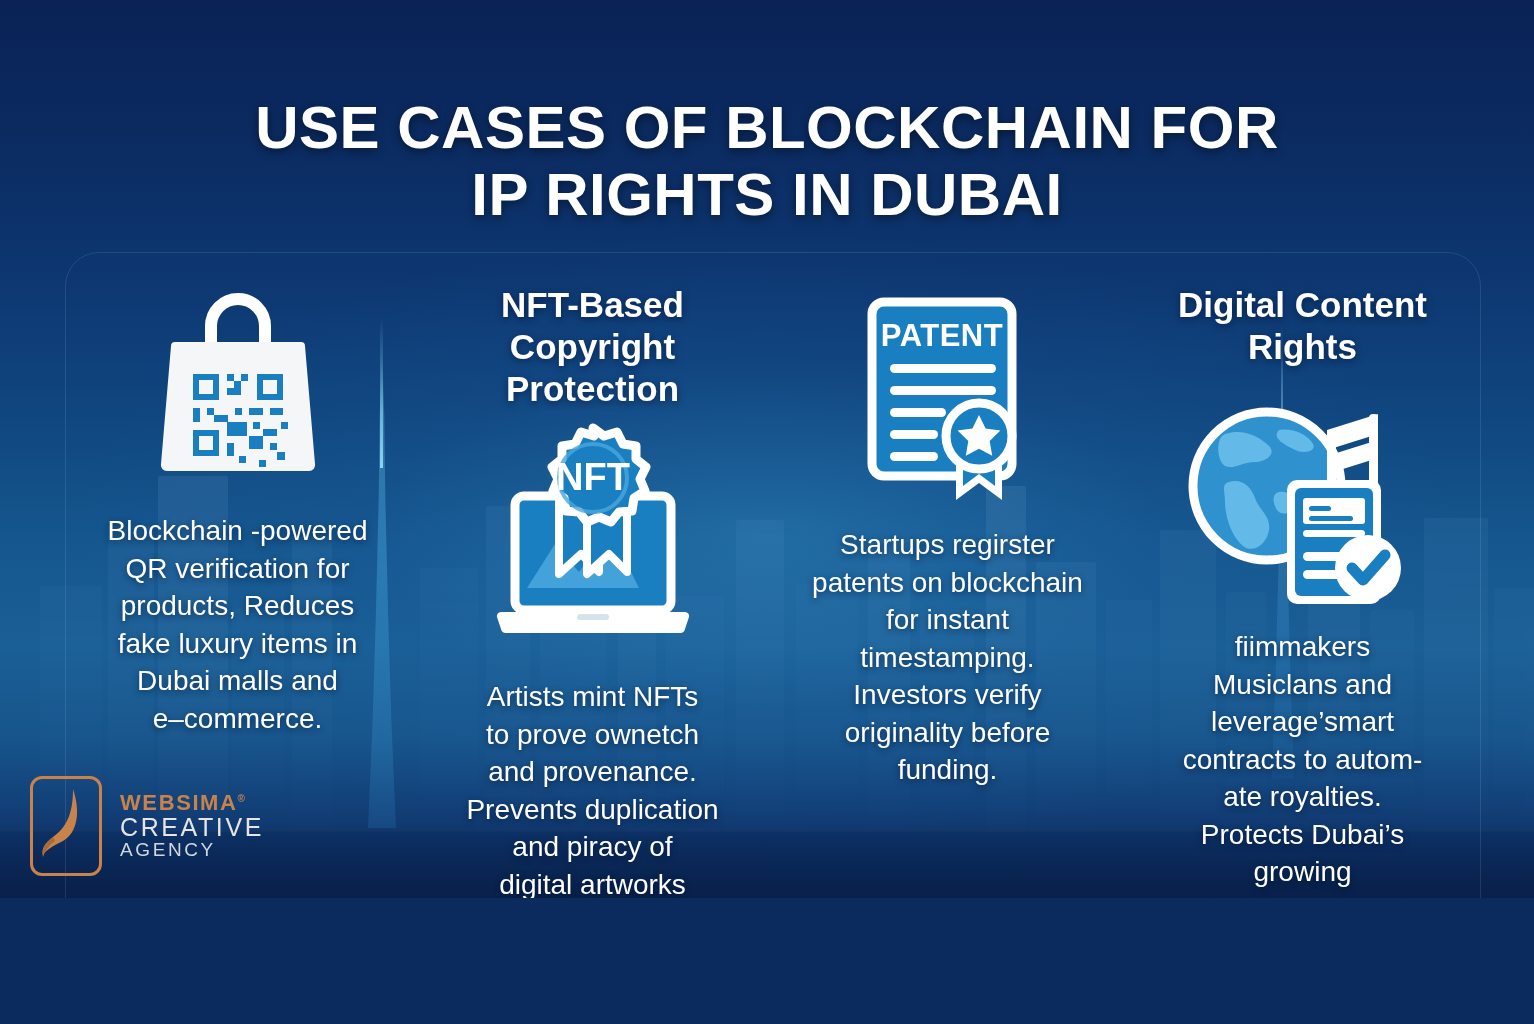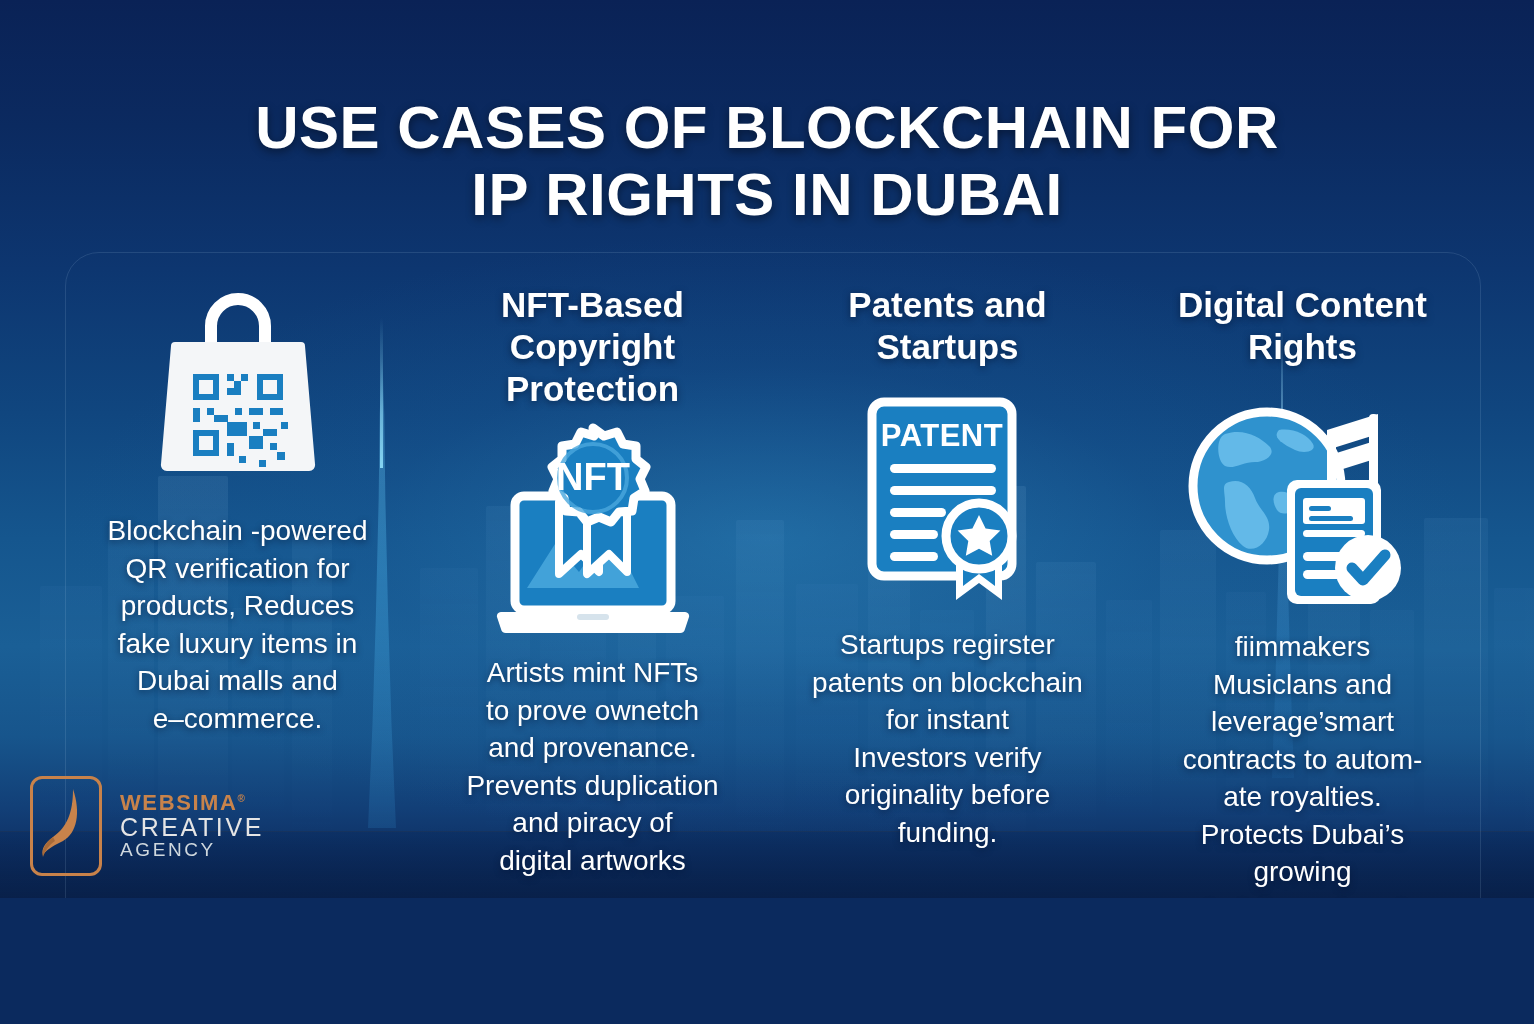--- a/index.html
+++ b/index.html
@@ -98,21 +98,21 @@
   }
   .cbody .ln{display:block;white-space:nowrap;}
 
   
   .col1 .chead{margin-top:16px;}
   .col1 .icon-wrap{margin-top:14px;}
   .col1 .cbody{margin-top:20px;}
 
   .col2 .chead{margin-top:16px;}
   .col2 .icon-wrap{margin-top:10px;}
-  .col2 .cbody{margin-top:16px;}
+  .col2 .cbody{margin-top:40px;}
 
   .col3 .chead{margin-top:16px;}
   .col3 .icon-wrap{margin-top:26px;}
   .col3 .cbody{margin-top:22px;}
 
   .col4 .chead{margin-top:16px;}
   .col4 .icon-wrap{margin-top:28px;}
   .col4 .cbody{margin-top:22px;}
 
   
@@ -245,24 +245,20 @@
         <span class="ln">Artists mint NFTs</span>
         <span class="ln">to prove ownetch</span>
         <span class="ln">and provenance.</span>
         <span class="ln">Prevents duplication</span>
         <span class="ln">and piracy of</span>
         <span class="ln">digital artworks</span>
       </div>
     </div>
 
     <div class="col col3">
-      <div class="chead">
-        <span class="ln">Patents and</span>
-        <span class="ln">Startups</span>
-      </div>
       <div class="icon-wrap">
         <svg width="176" height="210" viewBox="0 0 176 210">
           <rect x="12" y="8" width="140" height="174" rx="12" fill="#1a7fc1" stroke="#ffffff" stroke-width="9"></rect>
           <text x="82" y="52" text-anchor="middle" fill="#ffffff" font-family="Liberation Sans, sans-serif" font-size="31" font-weight="bold" letter-spacing="0.5">PATENT</text>
           <g fill="#ffffff">
             <rect x="30" y="70" width="106" height="9" rx="4.5"></rect>
             <rect x="30" y="92" width="106" height="9" rx="4.5"></rect>
             <rect x="30" y="114" width="56" height="9" rx="4.5"></rect>
             <rect x="30" y="136" width="48" height="9" rx="4.5"></rect>
             <rect x="30" y="158" width="48" height="9" rx="4.5"></rect>
@@ -272,20 +268,21 @@
           <path d="M103 150 h32 v42 l-16 -12 l-16 12 z" fill="#1a7fc1"></path>
 
           <circle cx="119" cy="142" r="33" fill="#1a7fc1" stroke="#ffffff" stroke-width="9"></circle>
           <path d="M119 121 l6.6 13.4 l14.8 2.2 l-10.7 10.4 l2.5 14.7 l-13.2 -6.9 l-13.2 6.9 l2.5 -14.7 l-10.7 -10.4 l14.8 -2.2 z" fill="#ffffff"></path>
         </svg>
       </div>
       <div class="cbody">
         <span class="ln">Startups regirster</span>
         <span class="ln">patents on blockchain</span>
         <span class="ln">for instant</span>
+        <span class="ln">timestamping.</span>
         <span class="ln">Investors verify</span>
         <span class="ln">originality before</span>
         <span class="ln">funding.</span>
       </div>
     </div>
 
     <div class="col col4">
       <div class="chead">
         <span class="ln">Digital</span>
         <span class="ln">Content Rights</span>

